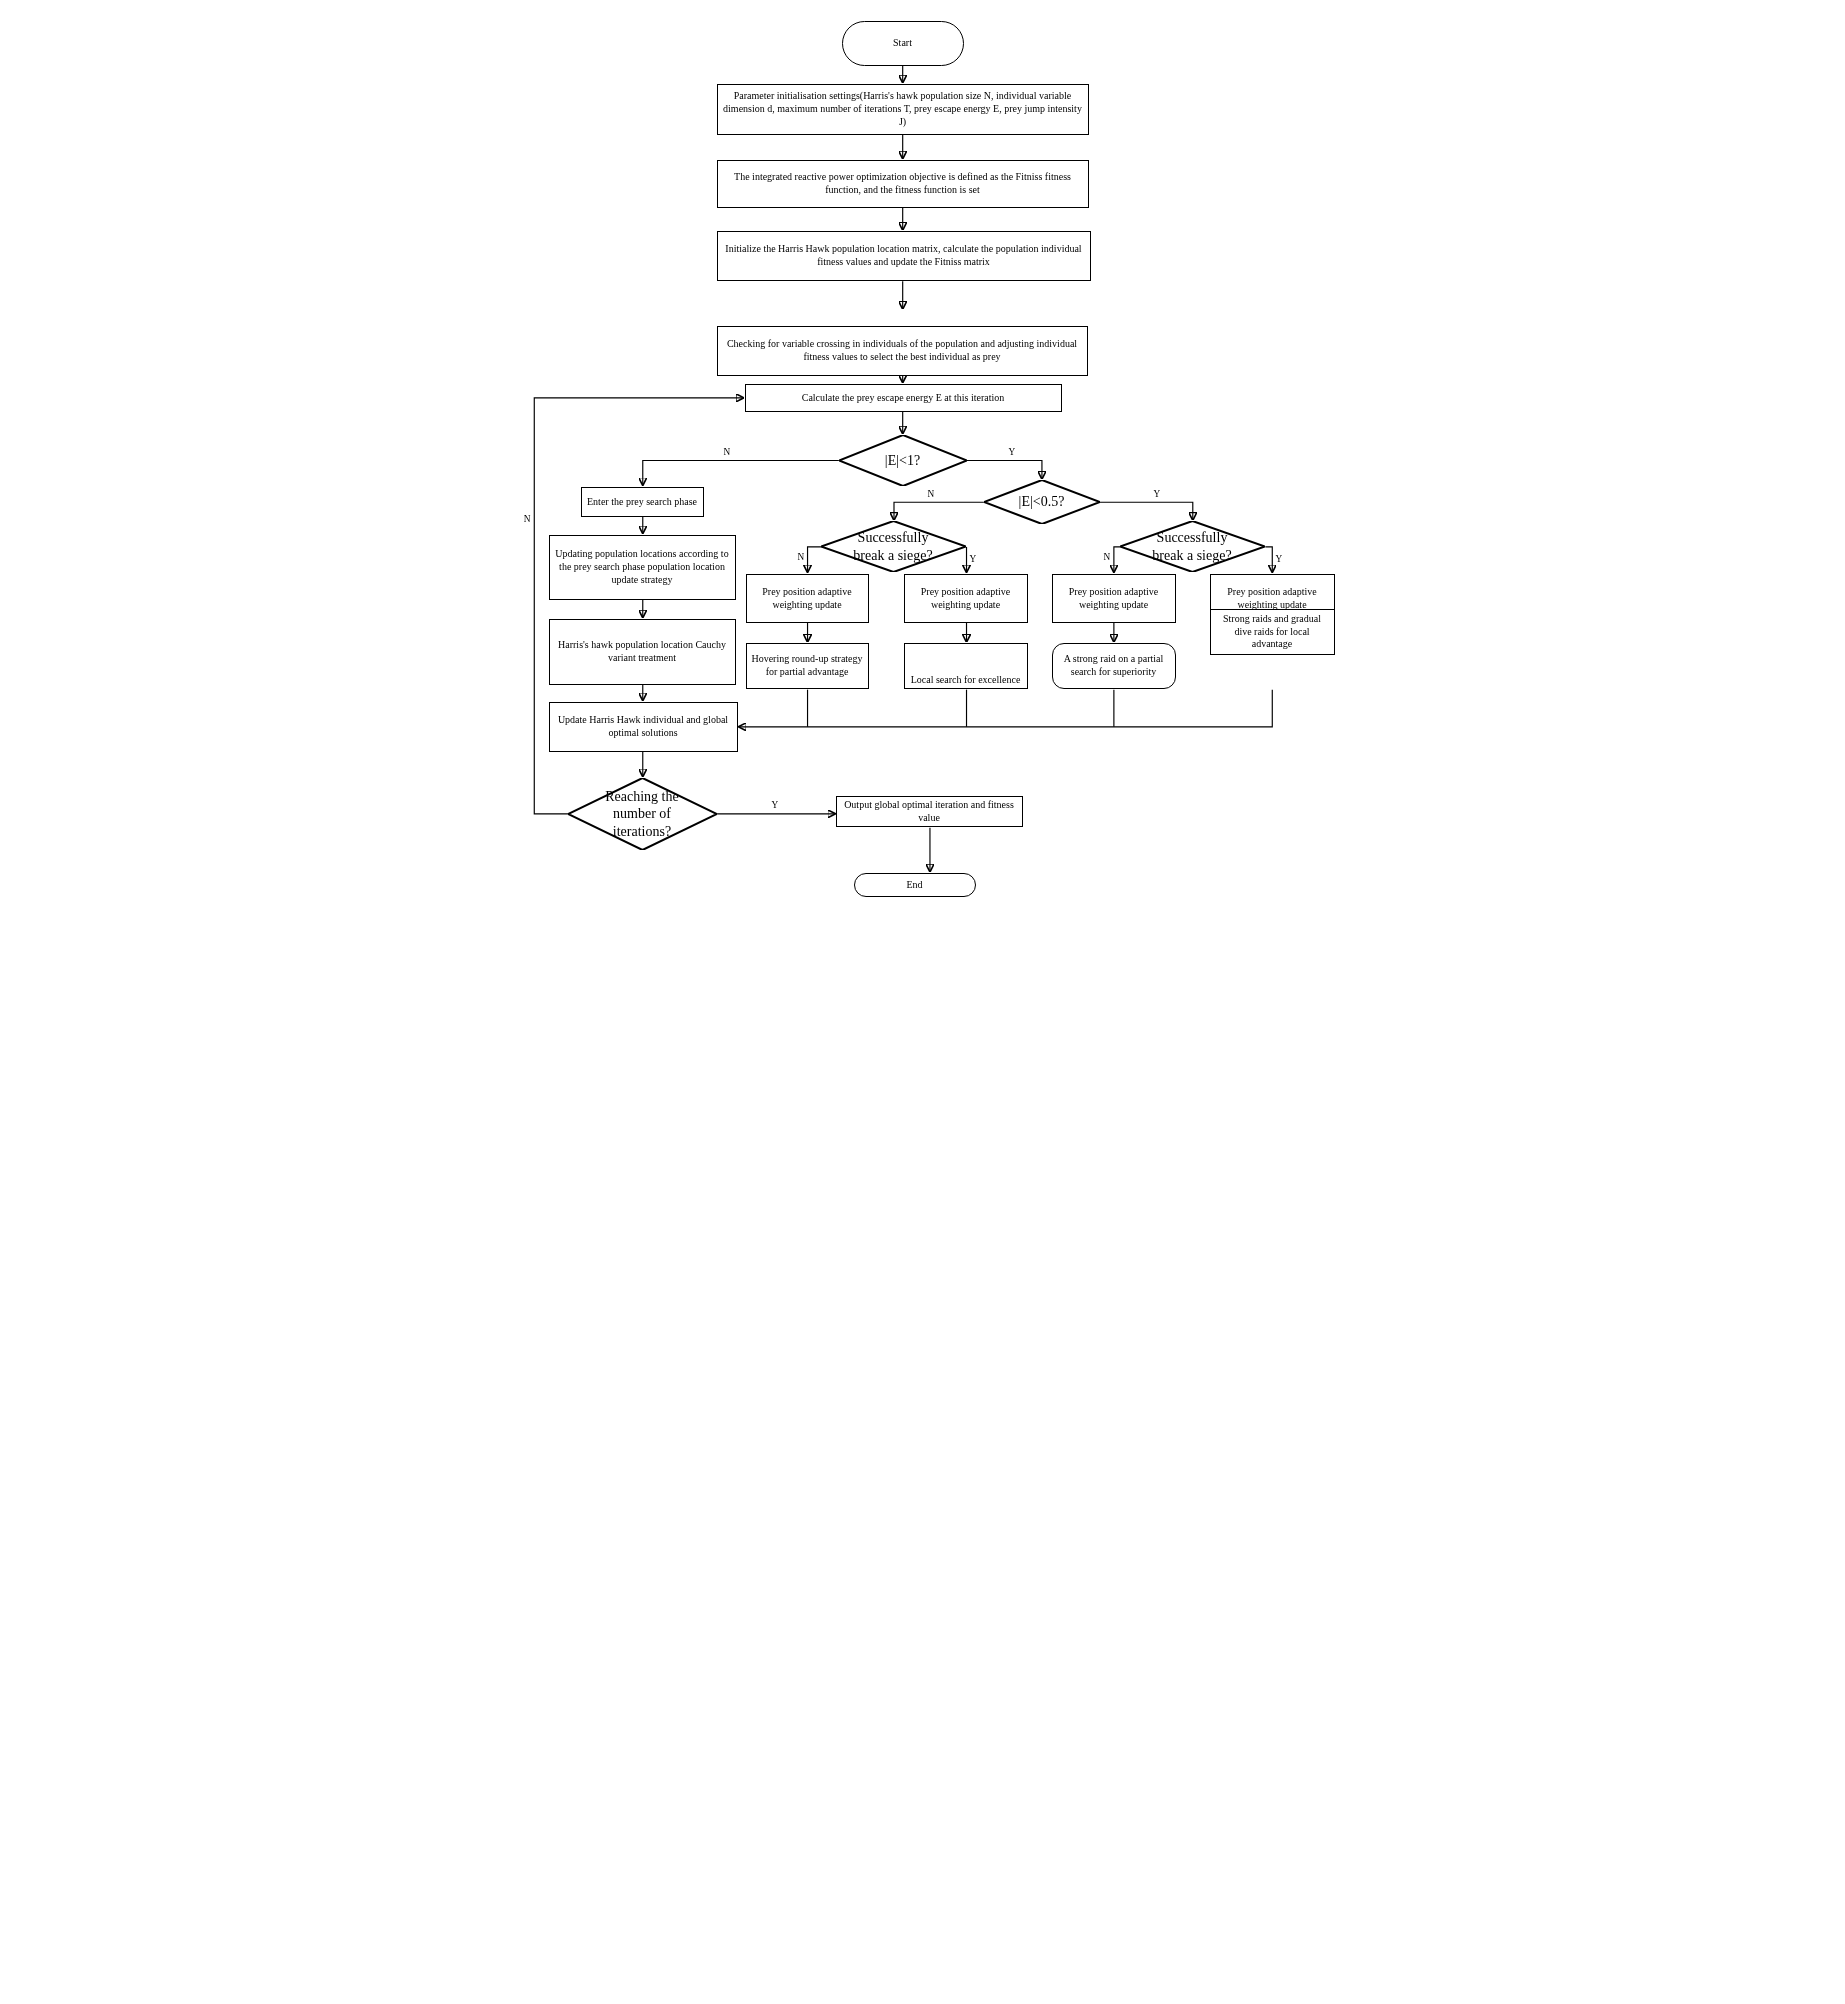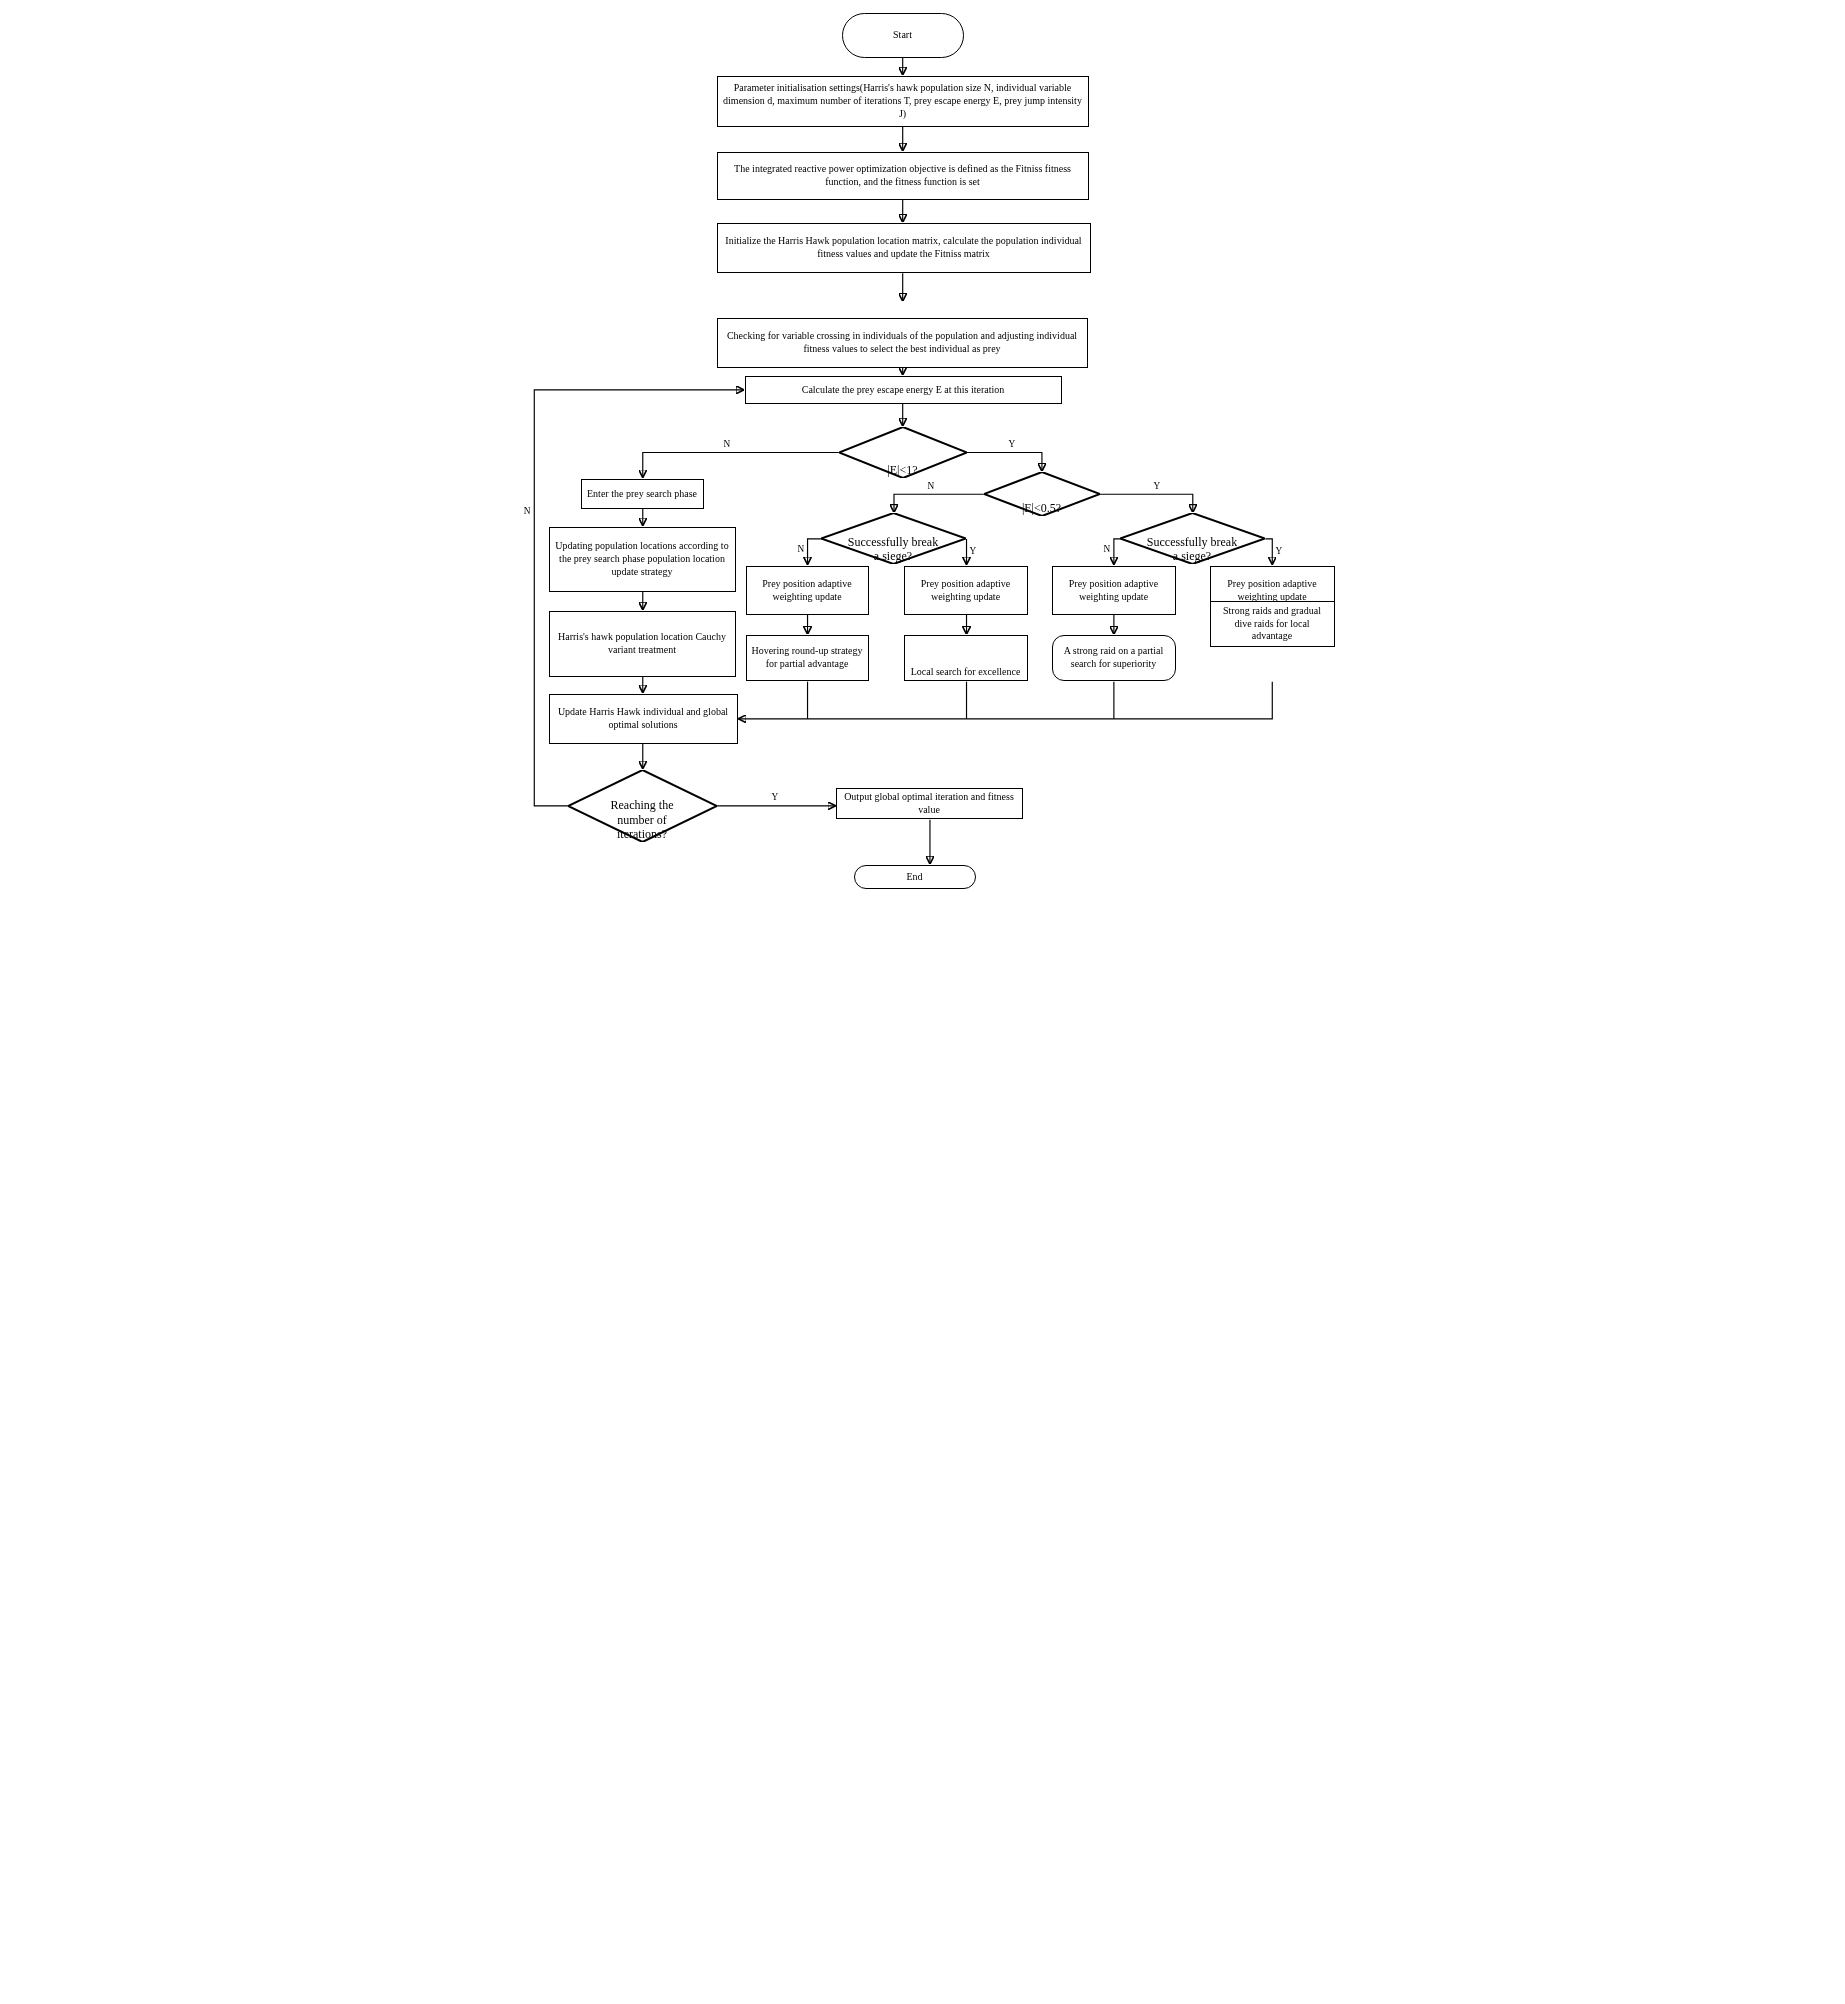--- a/index.html
+++ b/index.html
@@ -1,28 +1,28 @@
 <!DOCTYPE html>
 <html style="font-size:9.3px"><head>
 <meta charset="utf-8">
 <style>
   html, body { margin:0; padding:0; background:#fff; }
   .canvas {
     position:relative; width:830px; height:908px; background:#fff;
-    font-family:"Liberation Serif","DejaVu Serif",serif; color:#000; margin:4px auto;
+    font-family:"Liberation Serif","DejaVu Serif",serif; color:#000; margin:12px auto;
   }
   .node {
     position:absolute; box-sizing:border-box; background:#fff; border:1.2px solid #000;
     display:flex; align-items:center; justify-content:center; text-align:center;
     font-size:10px; line-height:1.28; padding:1.2px 4.1px; z-index:2;
   }
   .stadium { border-radius:23px; }
   .diamond {
-    position:absolute; display:flex; align-items:flex-end; justify-content:center;
-    text-align:center; font-size:12px; line-height:1.22; z-index:2; box-sizing:border-box;
+    position:absolute; display:flex; align-items:center; justify-content:center;
+    text-align:center; font-size:14px; line-height:1.22; z-index:2; box-sizing:border-box;
   }
   .diamond svg { position:absolute; left:0; top:0; width:100%; height:100%; }
   .diamond polygon { fill:#fff; stroke:#000; stroke-width:2; vector-effect:non-scaling-stroke; }
   .diamond .dlabel { position:relative; z-index:1; }
   #connectors { position:absolute; left:0; top:0; z-index:1; }
   #connectors path { fill:none; stroke:#000; stroke-width:2; }
   .edge-label { position:absolute; z-index:3; font-size:9.3px; }
 </style>
 </head>
 <body>

